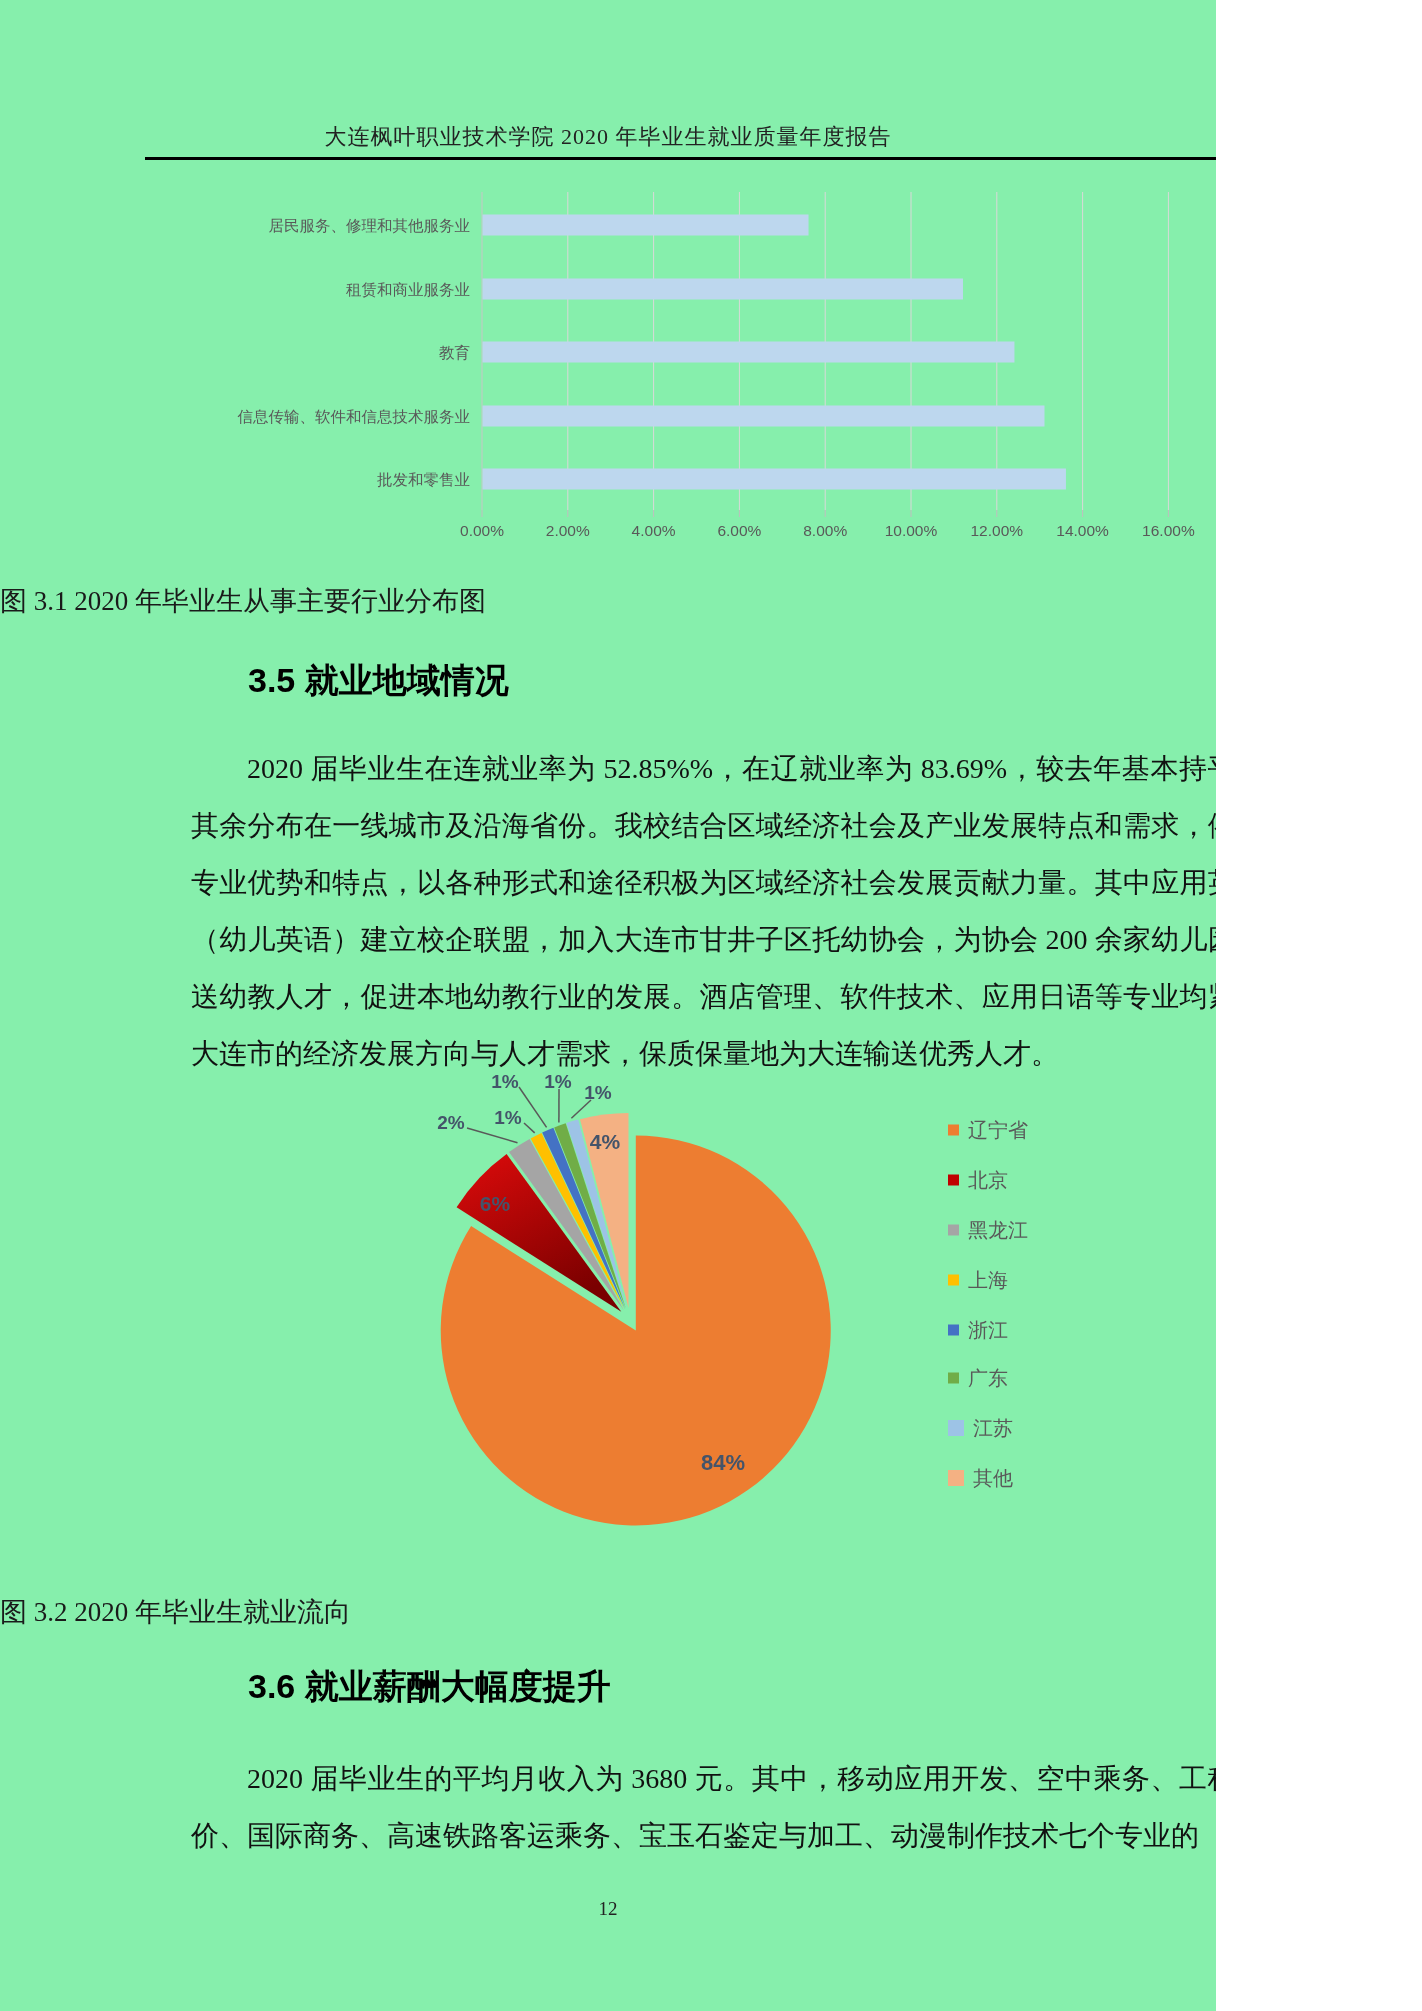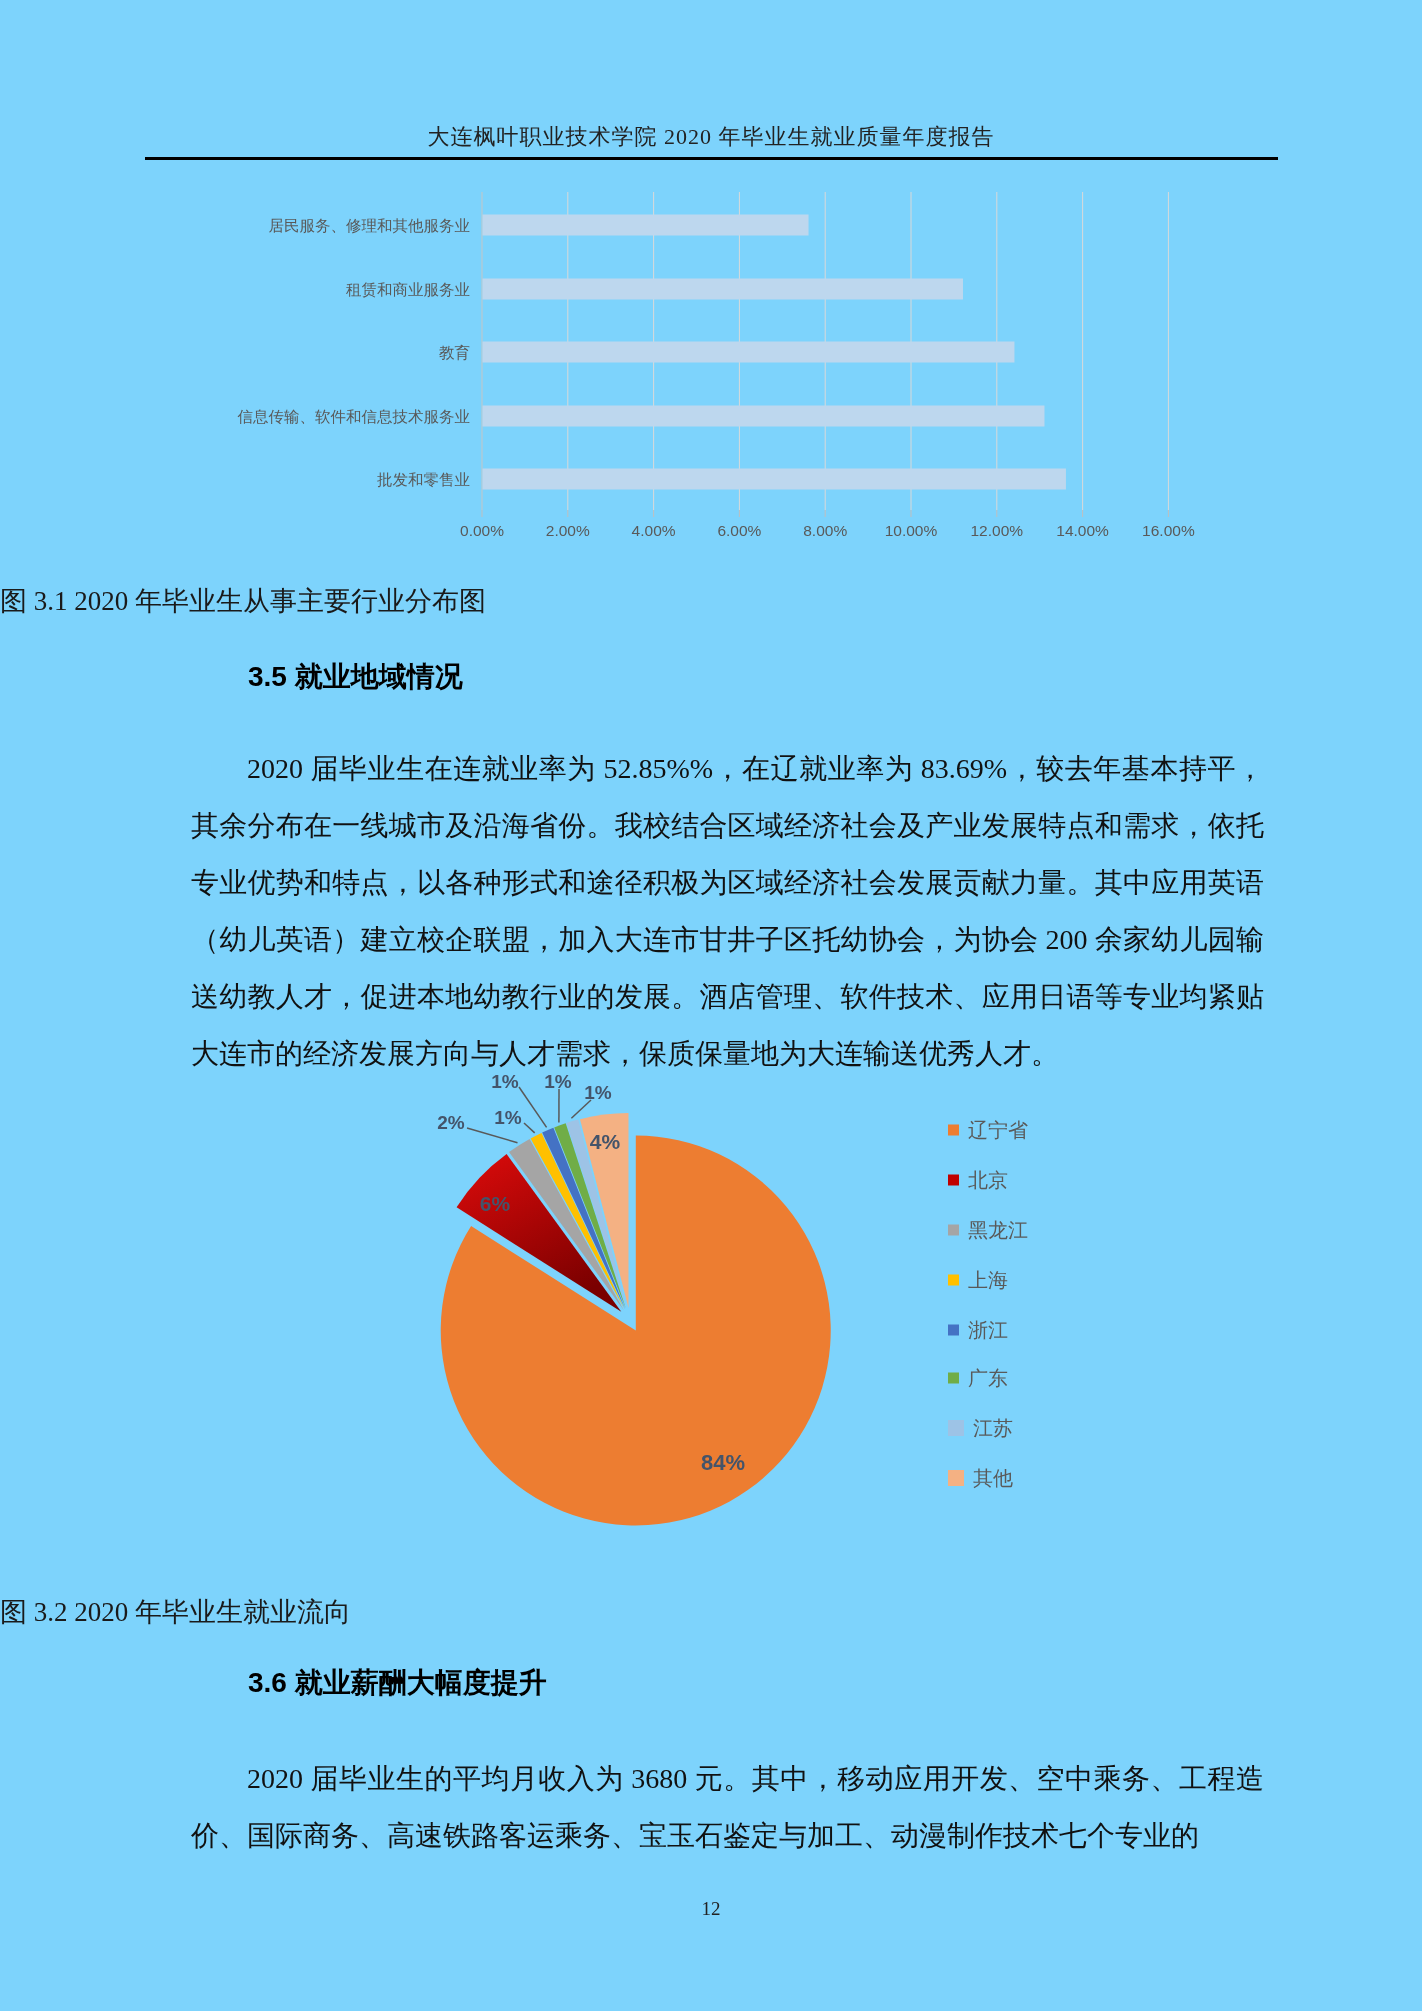--- a/index.html
+++ b/index.html
@@ -1,28 +1,28 @@
 <!DOCTYPE html>
 <html lang="zh"><head>
 <meta charset="utf-8">
 <style>
   html,body{margin:0;padding:0;background:#fff;}
-  .page{position:relative;width:1422px;height:2011px;background:#7dd3fc;overflow:hidden;
+  .page{position:relative;width:1216px;height:2011px;background:#86efac;overflow:hidden;
         font-family:"Liberation Serif","DejaVu Serif",serif;color:#111;}
   .hdr{position:absolute;top:122px;left:0;width:100%;text-align:center;
        font-size:22px;letter-spacing:1px;color:#222;}
   .rule{position:absolute;left:145px;top:157px;width:1133px;height:3px;background:#000;}
   .chart{position:absolute;}
   .bar-chart{left:150px;top:172px;}
   .pie-chart{left:300px;top:1062px;}
   .caption{position:absolute;left:0;width:100%;font-size:27px;color:#1a1a1a;}
   .cap1{top:583px;}
   .cap2{top:1578px;margin-top:16px;}
   .h2{position:absolute;left:248px;font-family:"Liberation Sans","DejaVu Sans",sans-serif;
-      font-weight:bold;font-size:28px;color:#000;}
+      font-weight:bold;font-size:34px;color:#000;}
   .h35{top:658px;}
   .h36{top:1664px;}
   .para{position:absolute;left:191px;width:1073px;font-size:28px;line-height:57px;
         text-align:justify;text-indent:2em;color:#111;}
   .p35{top:740px;}
   .p36{top:1750px;}
   .pagenum{position:absolute;top:1898px;left:0;width:100%;text-align:center;
            font-size:19px;color:#222;}
   svg text{font-family:"Liberation Sans","DejaVu Sans",sans-serif;}
 </style>

